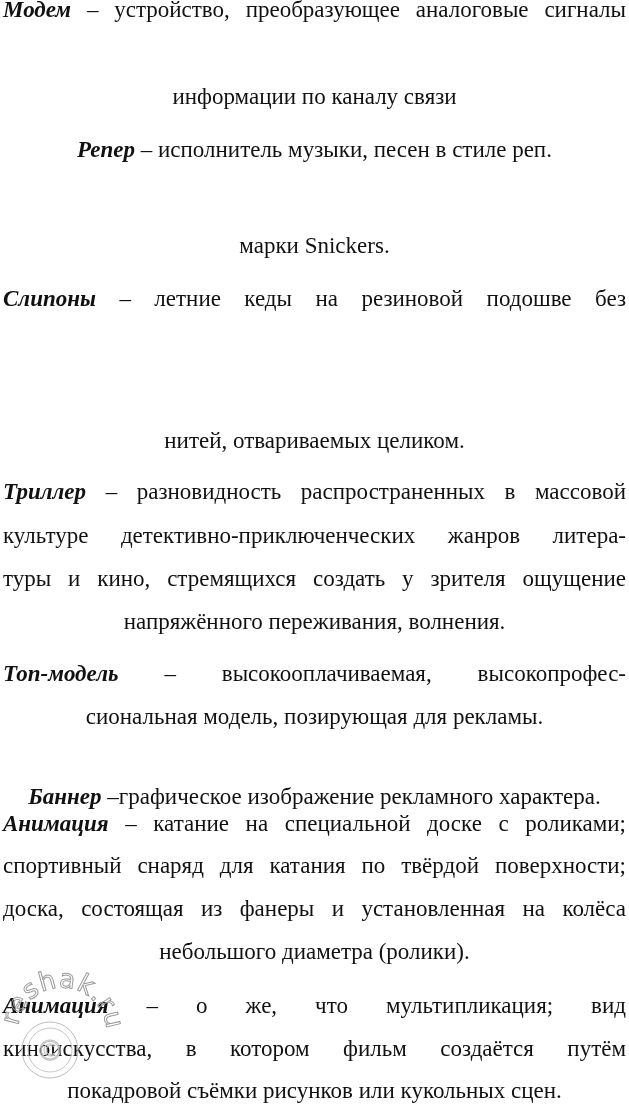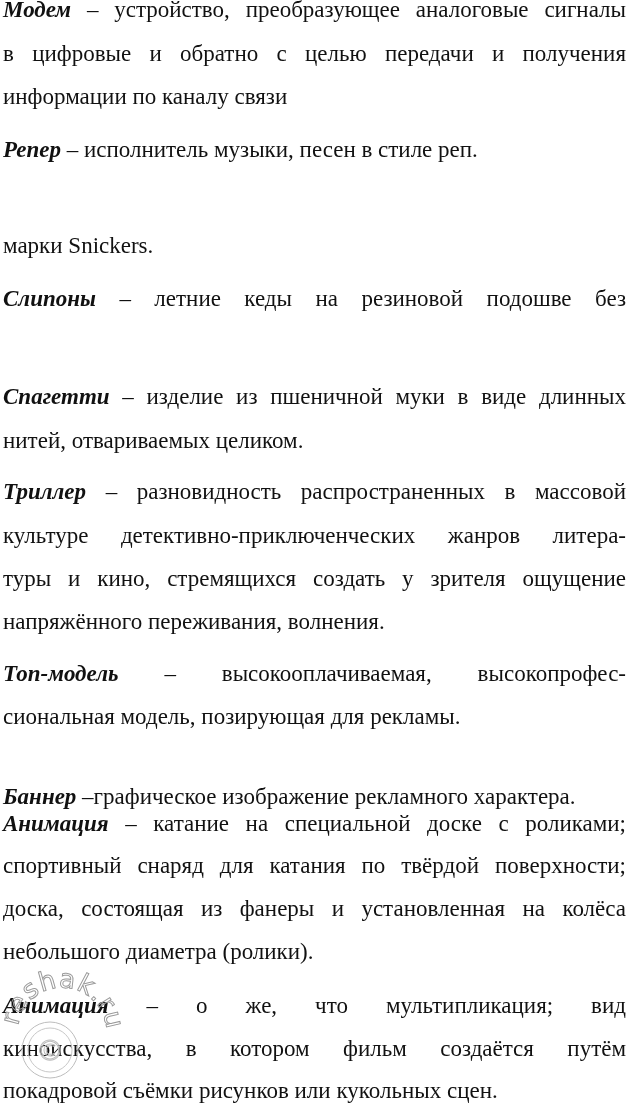--- a/index.html
+++ b/index.html
@@ -30,51 +30,49 @@
     line-height: 26px;
     white-space: nowrap;
     overflow: visible;
   }
   .line.just {
     text-align: justify;
     text-align-last: justify;
     white-space: normal;
   }
   .line.left {
-    text-align: left;
+    text-align: center;
   }
   .term {
     font-weight: bold;
     font-style: italic;
   }
   .watermark {
     position: absolute;
     left: 0;
     top: 968px;
     width: 130px;
     height: 130px;
     pointer-events: none;
   }
 </style>
 </head>
 <body>
 
 <div class="doc">
 
   <div class="line just" style="top:-3px"><span class="term">Модем</span><span> – устройство, преобразующее аналоговые сигналы</span></div>
-  <div class="line just" style="top:41px">в цифровые и обратно с целью передачи и получения</div>
   <div class="line left" style="top:84px">информации по каналу связи</div>
 
   <div class="line left" style="top:137px"><span class="term">Репер</span><span> – исполнитель музыки, песен в стиле реп.</span></div>
 
   <div class="line just" style="top:286px"><span class="term">Слипоны</span><span> – летние кеды на резиновой подошве без</span></div>
 
   <div class="line left" style="top:233px">марки Snickers.</div>
 
-  <div class="line just" style="top:384px"><span class="term">Спагетти</span><span> – изделие из пшеничной муки в виде длинных</span></div>
   <div class="line left" style="top:428px">нитей, отвариваемых целиком.</div>
 
   <div class="line just" style="top:479px"><span class="term">Триллер</span><span> – разновидность распространенных в массовой</span></div>
   <div class="line just" style="top:523px">культуре детективно-приключенческих жанров литера-</div>
   <div class="line just" style="top:566px">туры и кино, стремящихся создать у зрителя ощущение</div>
   <div class="line left" style="top:609px">напряжённого переживания, волнения.</div>
 
   <div class="line just" style="top:661px"><span class="term">Топ-модель</span><span> – высокооплачиваемая, высокопрофес-</span></div>
   <div class="line left" style="top:704px">сиональная модель, позирующая для рекламы.</div>
 

